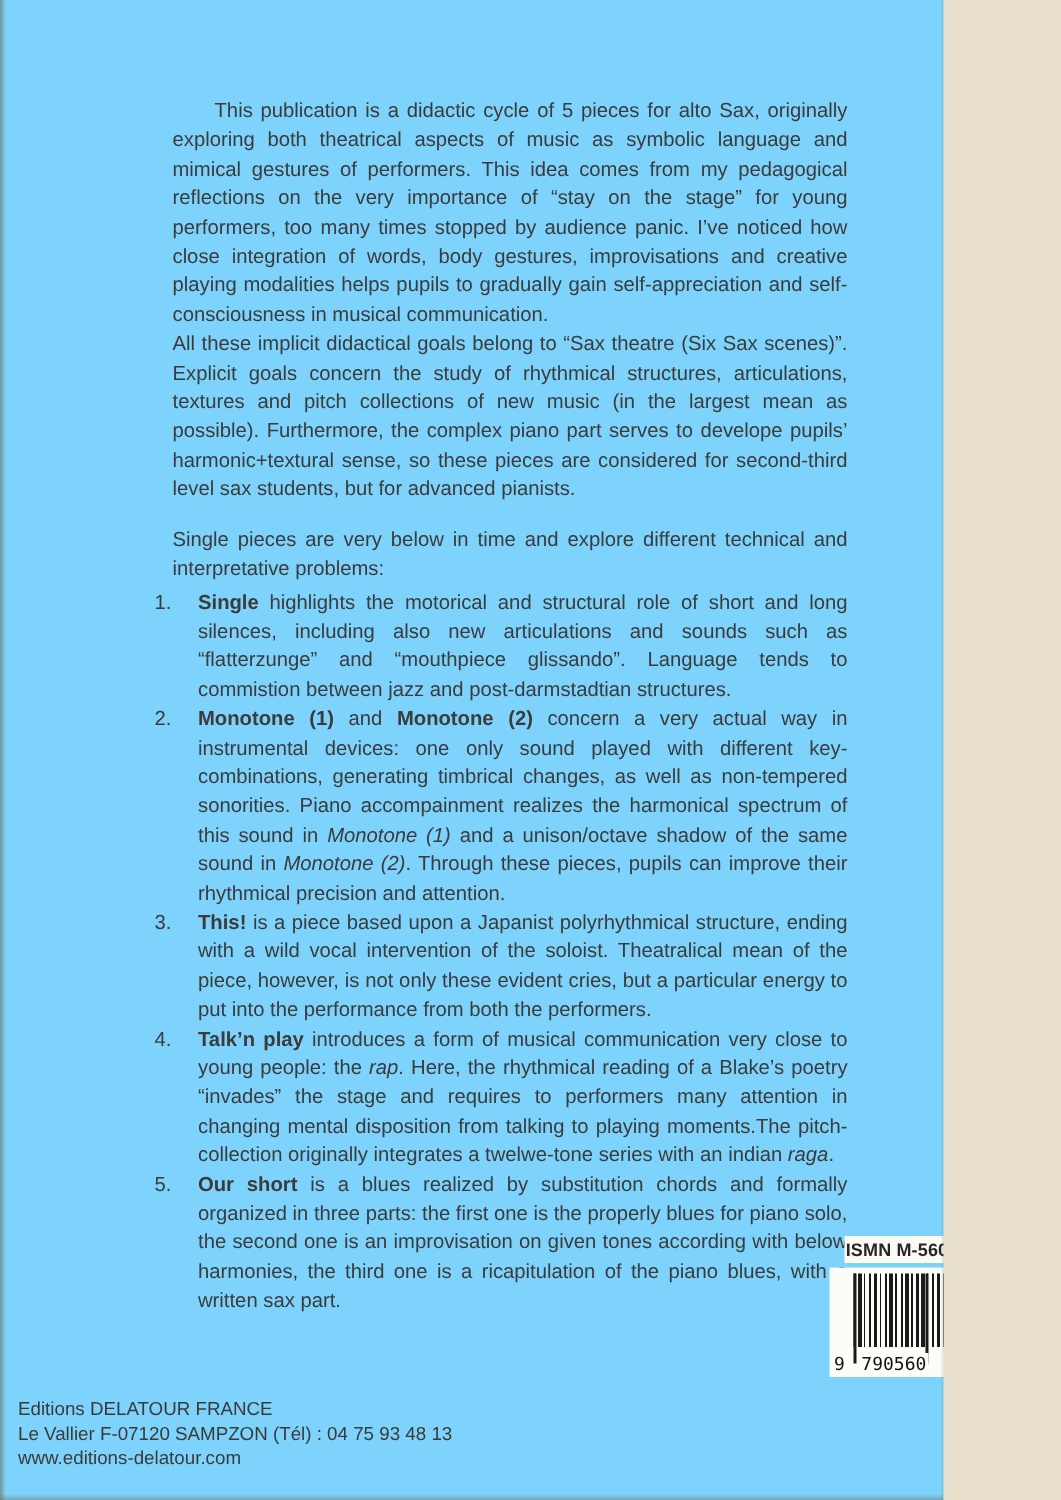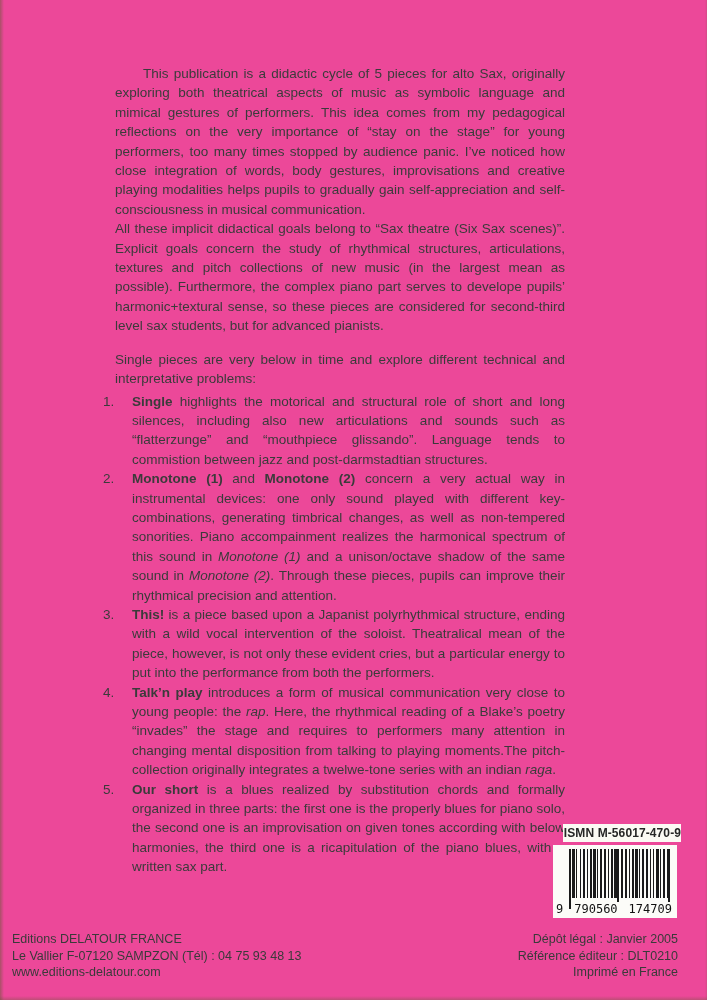--- a/index.html
+++ b/index.html
@@ -1,19 +1,19 @@
 <!DOCTYPE html>
 <html><head>
 <meta charset="utf-8">
 <style>
   html,body { margin:0; padding:0; background:#e8e0cc; }
   .page {
     position:relative;
-    width:707px; height:1000px;
-    background:#ec4899;
+    width:629px; height:1000px;
+    background:#7dd3fc;
     font-family:"Liberation Sans", sans-serif;
     color:#3b3b3b;
     overflow:hidden;
   }
   
   .edge-left  { position:absolute; left:0; top:0; bottom:0; width:4px;
                 background:linear-gradient(90deg, rgba(104,88,55,.5), rgba(104,88,55,0)); }
   .edge-bottom{ position:absolute; left:0; right:0; bottom:0; height:4px;
                 background:linear-gradient(0deg, rgba(104,88,55,.35), rgba(104,88,55,0)); }
   .edge-right { position:absolute; right:0; top:0; bottom:0; width:2px;
@@ -121,22 +121,17 @@
       <span class="d2">174709</span>
     </div>
   </div>
 
   <div class="f-left">
     <div>Editions DELATOUR FRANCE</div>
     <div>Le Vallier F-07120 SAMPZON (Tél) : 04 75 93 48 13</div>
     <div>www.editions-delatour.com</div>
   </div>
 
-  <div class="f-right">
-    <div>Dépôt légal : Janvier 2005</div>
-    <div>Référence éditeur : DLT0210</div>
-    <div>Imprimé en France</div>
-  </div>
 
   <div class="edge-left"></div>
   <div class="edge-bottom"></div>
   <div class="edge-right"></div>
 </div>
 
 </body></html>

